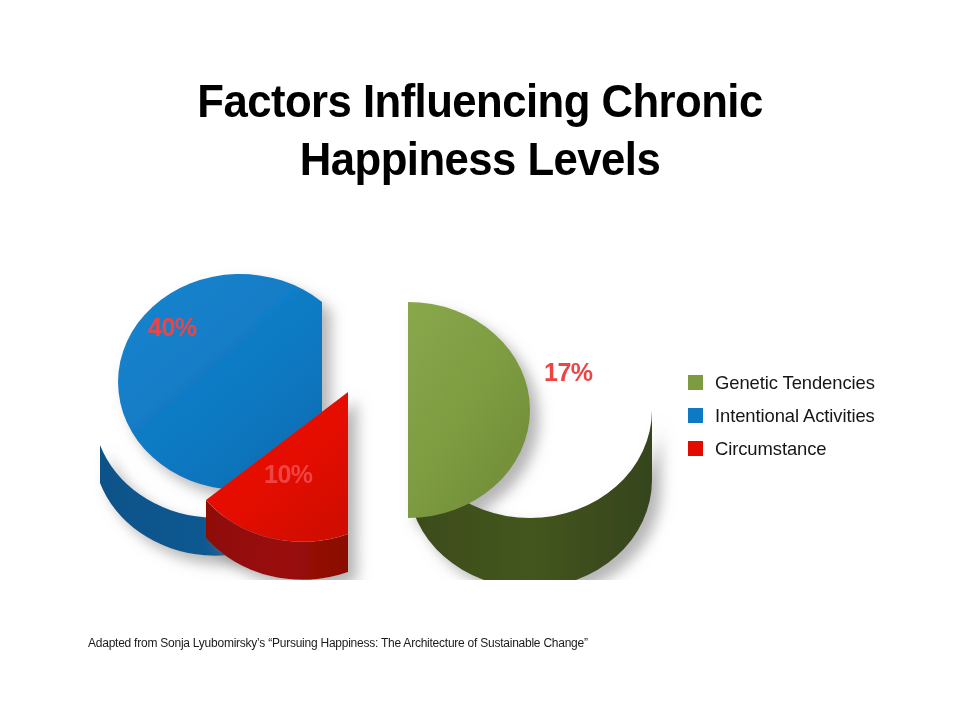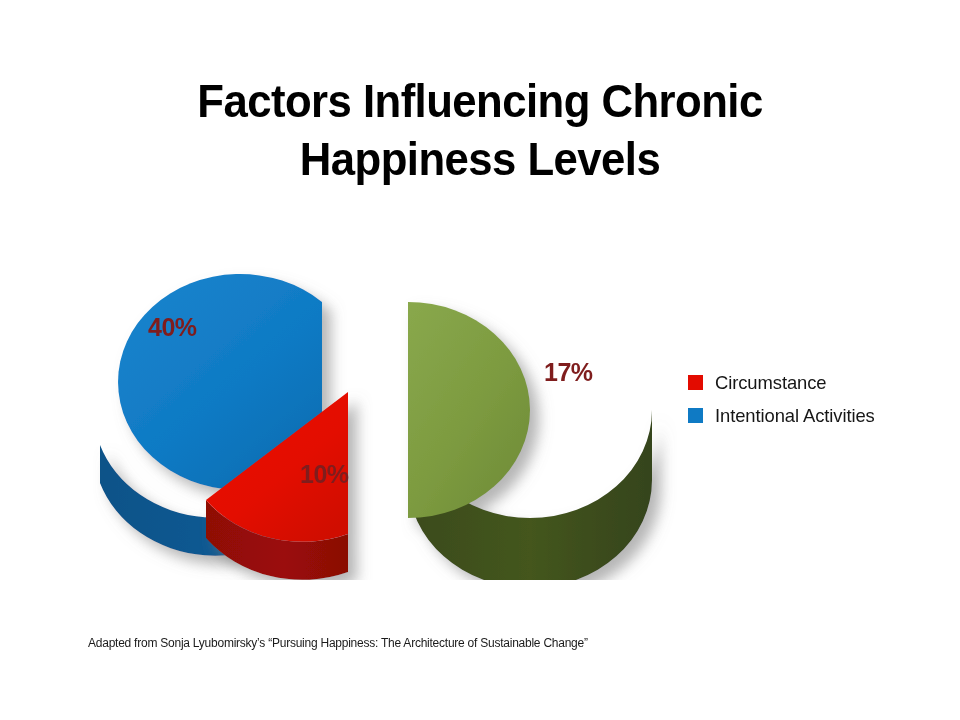--- a/index.html
+++ b/index.html
@@ -53,26 +53,26 @@
     width: 620px;
     height: 330px;
   }
 
   
   .data-label {
     position: absolute;
     font-family: "Liberation Sans", sans-serif;
     font-weight: 700;
     font-size: 25px;
-    color: #7f1d1d;
+    color: #ef4444;
     letter-spacing: -0.5px;
     white-space: nowrap;
   }
   #label-intentional { left: 148px; top: 313px; }
-  #label-circumstance { left: 264px; top: 460px; margin-left: 36px; }
+  #label-circumstance { left: 264px; top: 460px; }
   #label-genetic { left: 544px; top: 358px; }
 
   
   #legend {
     position: absolute;
     left: 688px;
     top: 366px;
     width: 262px;
   }
   .legend-item {
@@ -196,24 +196,28 @@
       </g>
     </svg>
   </div>
 
   <div class="data-label" id="label-intentional">40%</div>
   <div class="data-label" id="label-circumstance">10%</div>
   <div class="data-label" id="label-genetic">17%</div>
 
   <div id="legend">
     <div class="legend-item">
-      <span class="legend-swatch" style="background: rgb(227, 11, 0);"></span>
-      <span class="legend-label">Circumstance</span>
+      <span class="legend-swatch" style="background: rgb(125, 155, 64);"></span>
+      <span class="legend-label">Genetic Tendencies</span>
     </div>
     <div class="legend-item">
       <span class="legend-swatch" style="background: rgb(15, 122, 196);"></span>
       <span class="legend-label">Intentional Activities</span>
     </div>
+    <div class="legend-item">
+      <span class="legend-swatch" style="background: rgb(227, 11, 0);"></span>
+      <span class="legend-label">Circumstance</span>
+    </div>
   </div>
 
   <div id="footnote">Adapted from Sonja Lyubomirsky’s “Pursuing Happiness: The Architecture of Sustainable Change”</div>
 
 </div>
 
 </body></html>

